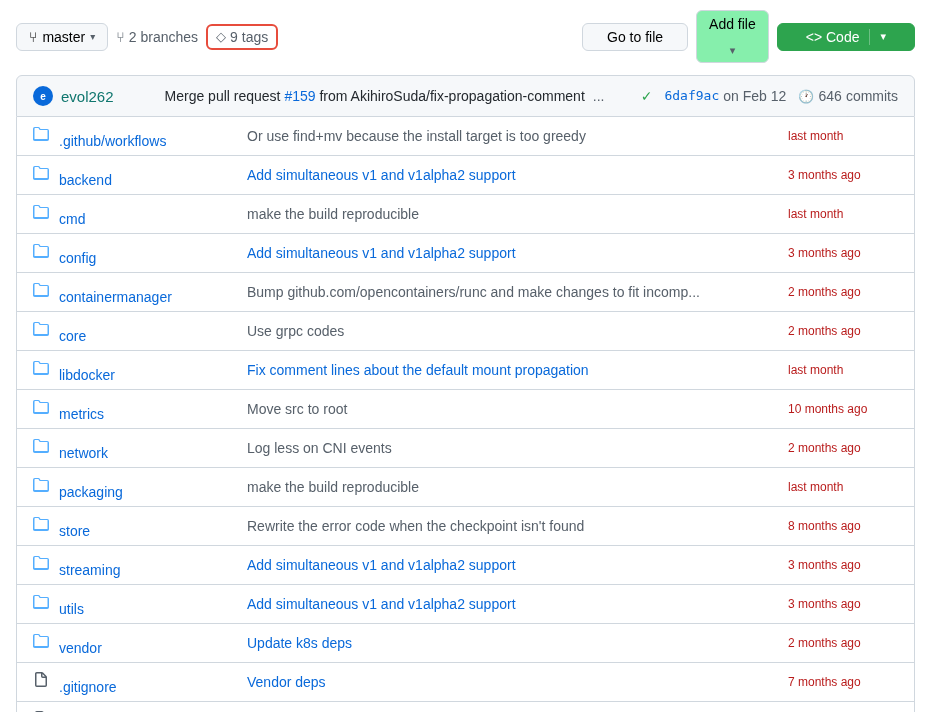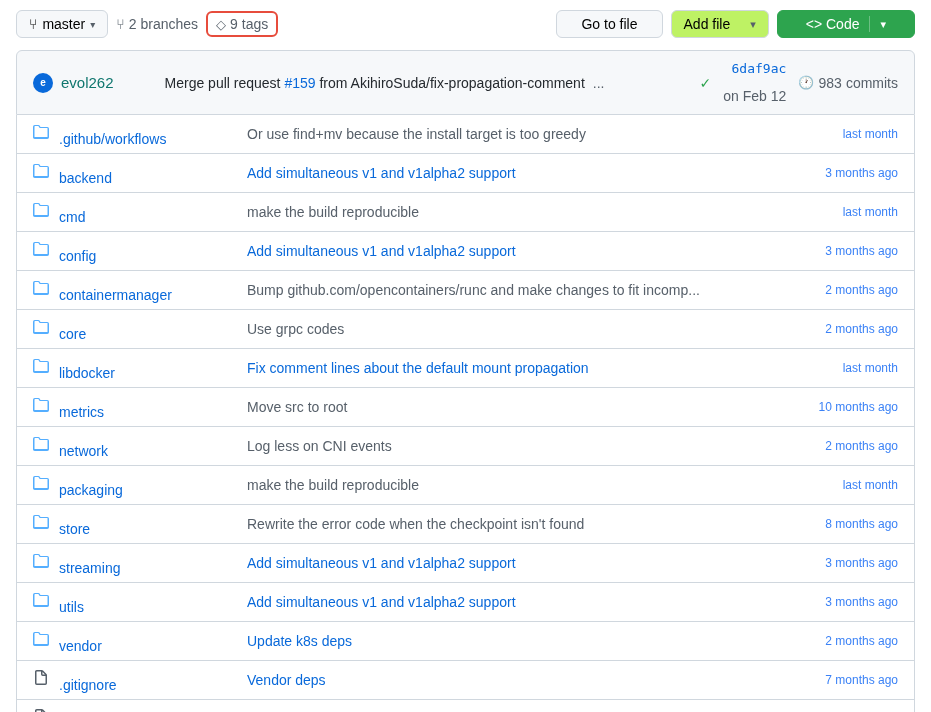--- a/index.html
+++ b/index.html
@@ -60,27 +60,28 @@
       border: 1px solid #d0d7de;
       border-radius: 6px;
       padding: 5px 24px;
       background: #f6f8fa;
       cursor: pointer;
       font-size: 14px;
     }
     .addfile-btn {
       display: flex;
       align-items: center;
-      gap: 20px;
+      gap: 12px;
       border: 1px solid #d0d7de;
       border-radius: 6px;
       padding: 5px 12px;
-      background: #bef264;
-      cursor: pointer;
-      font-size: 14px;
+      background: #86efac;
+      cursor: pointer;
+      font-size: 14px;
+      flex-direction: column;
     }
     .code-btn {
       display: flex;
       align-items: center;
       gap: 6px;
       border: 1px solid #2da44e;
       border-radius: 6px;
       padding: 5px 28px;
       background: #2da44e;
       color: #fff;
@@ -124,24 +125,23 @@
     .commit-right {
       margin-left: auto;
       display: flex;
       align-items: center;
       gap: 12px;
       font-size: 14px;
       color: #57606a;
     }
     .commit-hash {
       display: flex;
-      align-items: flex-end;
-      gap: 12px;
-      color: #57606a;
-      flex-direction: column;
+      align-items: flex-start;
+      gap: 4px;
+      color: #57606a;
     }
     .check-icon { color: #2da44e; font-size: 14px; }
     .hash-link { color: #0969da; text-decoration: none; font-family: monospace; font-size: 13px; }
     .commits-count {
       display: flex;
       align-items: center;
       gap: 4px;
     }
 
     
@@ -180,23 +180,23 @@
       overflow: hidden;
       text-overflow: ellipsis;
       white-space: nowrap;
     }
     .file-commit a {
       color: #0969da;
       text-decoration: none;
     }
     .file-time {
       min-width: 110px;
-      text-align: right;
+      text-align: left;
       font-size: 12px;
-      color: #3b82f6;
+      color: #b91c1c;
     }
 
     
   </style>
 </head>
 <body>
 <div class="container">
 
   <div class="top-bar">
     <button class="branch-btn">
@@ -249,21 +249,21 @@
     <div class="commit-right">
       <span class="check-icon">✓</span>
       <span class="commit-hash">
         <a class="hash-link">
           <span>6daf9ac</span>
         </a>
         <span>on Feb 12</span>
       </span>
       <span class="commits-count">
         <span style="font-size:13px;">🕐</span>
-        <span>983</span>
+        <span>646</span>
         <span>commits</span>
       </span>
     </div>
   </div>
 
   <div class="file-table" id="file-table-container">
   <div class="file-row">
         <span class="file-icon"><svg width="16" height="16" viewBox="0 0 16 16" fill="#54aeff">
             <path d="M1.75 1A1.75 1.75 0 000 2.75v10.5C0 14.216.784 15 1.75 15h12.5A1.75 1.75 0 0016 13.25v-8.5A1.75 1.75 0 0014.25 3H7.5L6.316 1.313A1.75 1.75 0 004.972 1H1.75zm0 1h3.222c.212 0 .414.1.54.274L6.707 4H14.25c.138 0 .25.112.25.25v8.5a.25.25 0 01-.25.25H1.75a.25.25 0 01-.25-.25V2.75c0-.138.112-.25.25-.25z"></path>
           </svg></span>

